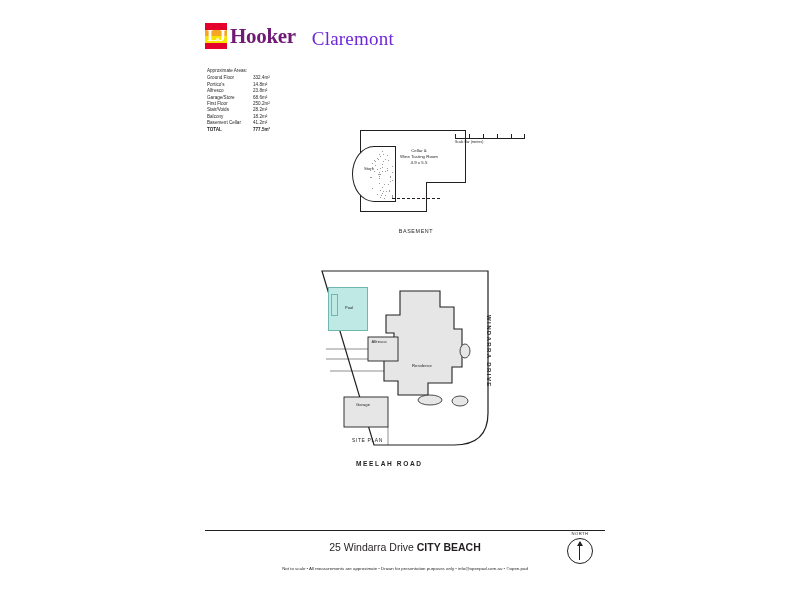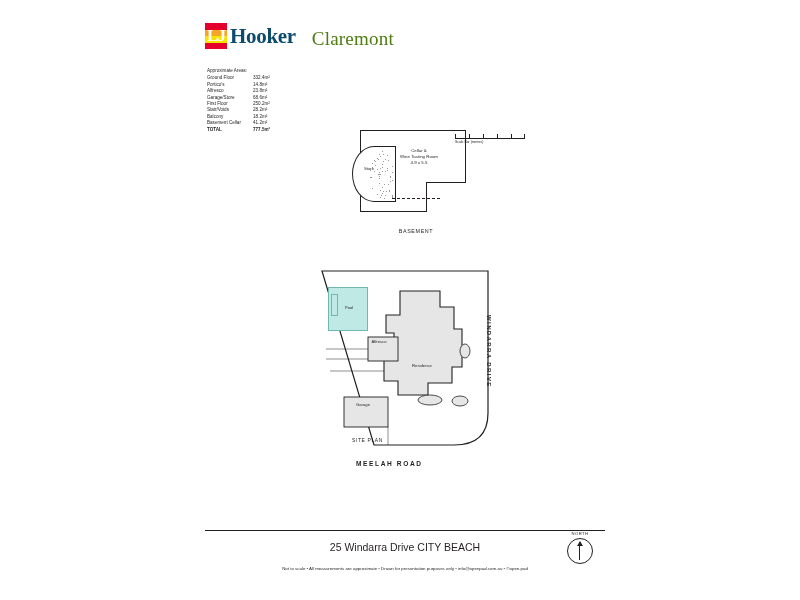--- a/index.html
+++ b/index.html
@@ -65,28 +65,28 @@
     line-height: 26px;
     text-align: center;
     letter-spacing: -1px;
   }
   .logo-word {
     margin-left: 3px;
     font-family: "Liberation Serif", serif;
     font-weight: bold;
     font-size: 21px;
     line-height: 26px;
-    color: #0c4a6e;
+    color: #701a75;
     letter-spacing: -0.3px;
   }
   .header-title {
     margin-left: 16px;
     font-family: "Liberation Serif", serif;
     font-size: 19px;
-    color: #4d7c0f;
+    color: #6d28d9;
     letter-spacing: 0.2px;
     margin-top: 6px;
   }
 
   
   .areas {
     position: absolute;
     left: 207px;
     top: 68px;
     width: 120px;
@@ -303,21 +303,21 @@
   .footer-title {
     position: absolute;
     left: 205px;
     top: 541px;
     width: 400px;
     text-align: center;
     font-size: 10.5px;
     color: #231f20;
   }
   .footer-title .addr { font-family: "Liberation Sans", sans-serif; }
-  .footer-title .suburb { font-weight: normal; }
+  .footer-title .suburb { font-weight: bold; }
   .footer-note {
     position: absolute;
     left: 205px;
     top: 566px;
     width: 400px;
     text-align: center;
     font-size: 4.4px;
     color: #231f20;
   }
   .north {

